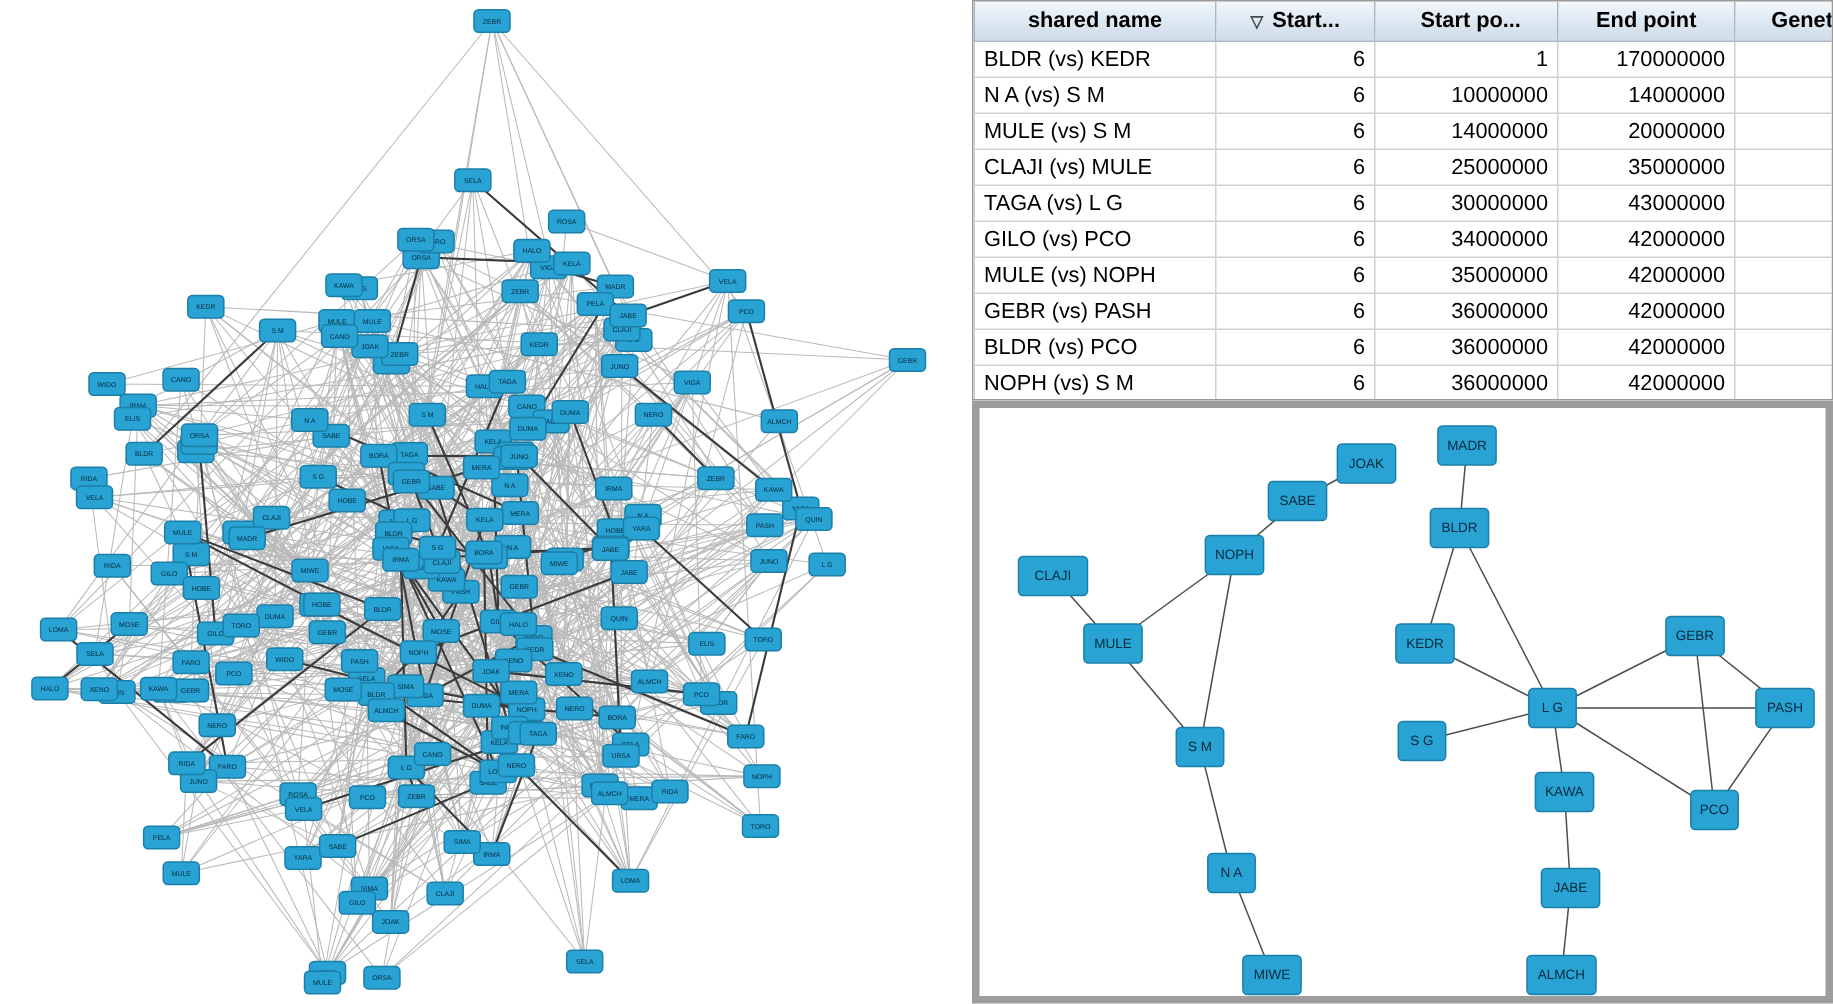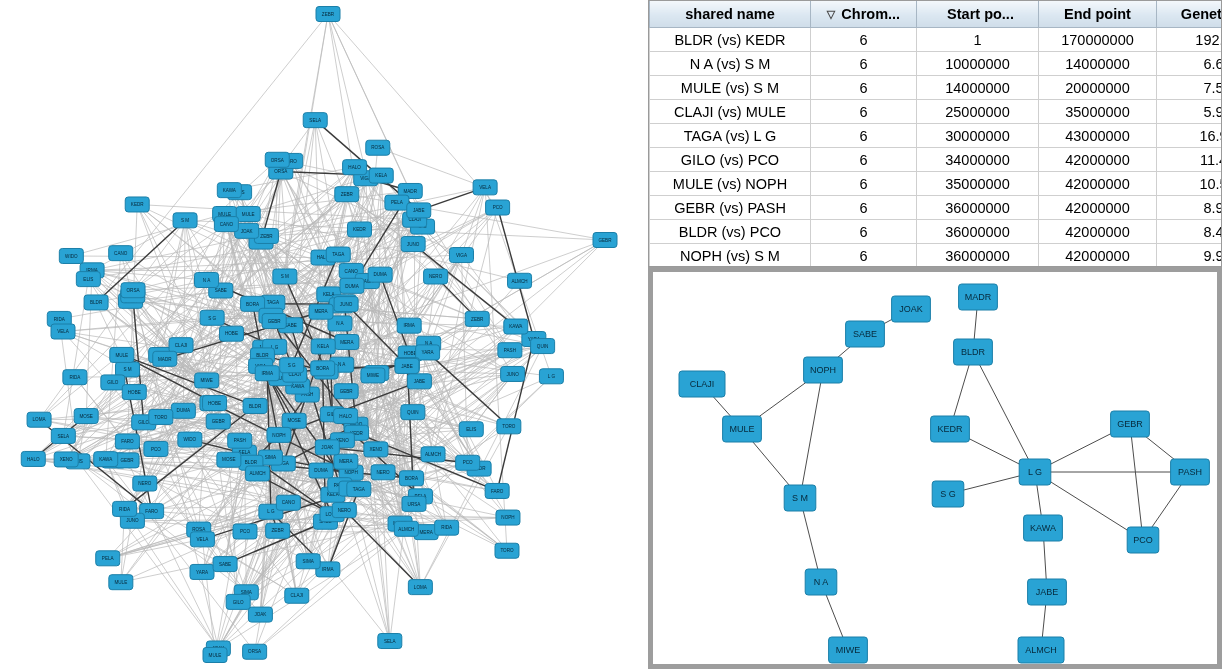--- a/index.html
+++ b/index.html
@@ -62,21 +62,20 @@
   #table-panel thead th.first-col { border-left: 1px solid #a7b6c4; }
   #table-panel tbody td {
     border: 1px solid #cfcfcf;
     border-top: none;
     border-left: none;
     height: 23px;
     padding: 0 6px;
     white-space: nowrap;
     overflow: hidden;
     background: #ffffff;
-    text-align: center;
   }
   #table-panel tbody td.first-col { border-left: 1px solid #cfcfcf; }
   .ta-left { text-align: left; }
   .ta-right { text-align: right; }
   .filter-glyph {
     display: inline-block;
     margin-right: 4px;
     color: #4a4a4a;
     font-size: 11px;
     vertical-align: 1px;
@@ -1344,21 +1343,21 @@
     <thead>
       <tr id="table-head-row">
           <th class="first-col" style="width: 148px;">
             <span class="head-inner">
               <span>shared name</span>
             </span>
           </th>
           <th style="width: 93px;">
             <span class="head-inner">
               <span class="filter-glyph">▽</span>
-              <span>Chrom...</span>
+              <span>Start...</span>
             </span>
           </th>
           <th style="width: 103px; padding-left: 12px;">
             <span class="head-inner">
               <span>Start po...</span>
             </span>
           </th>
           <th style="width: 105px;">
             <span class="head-inner">
               <span>End point</span>

